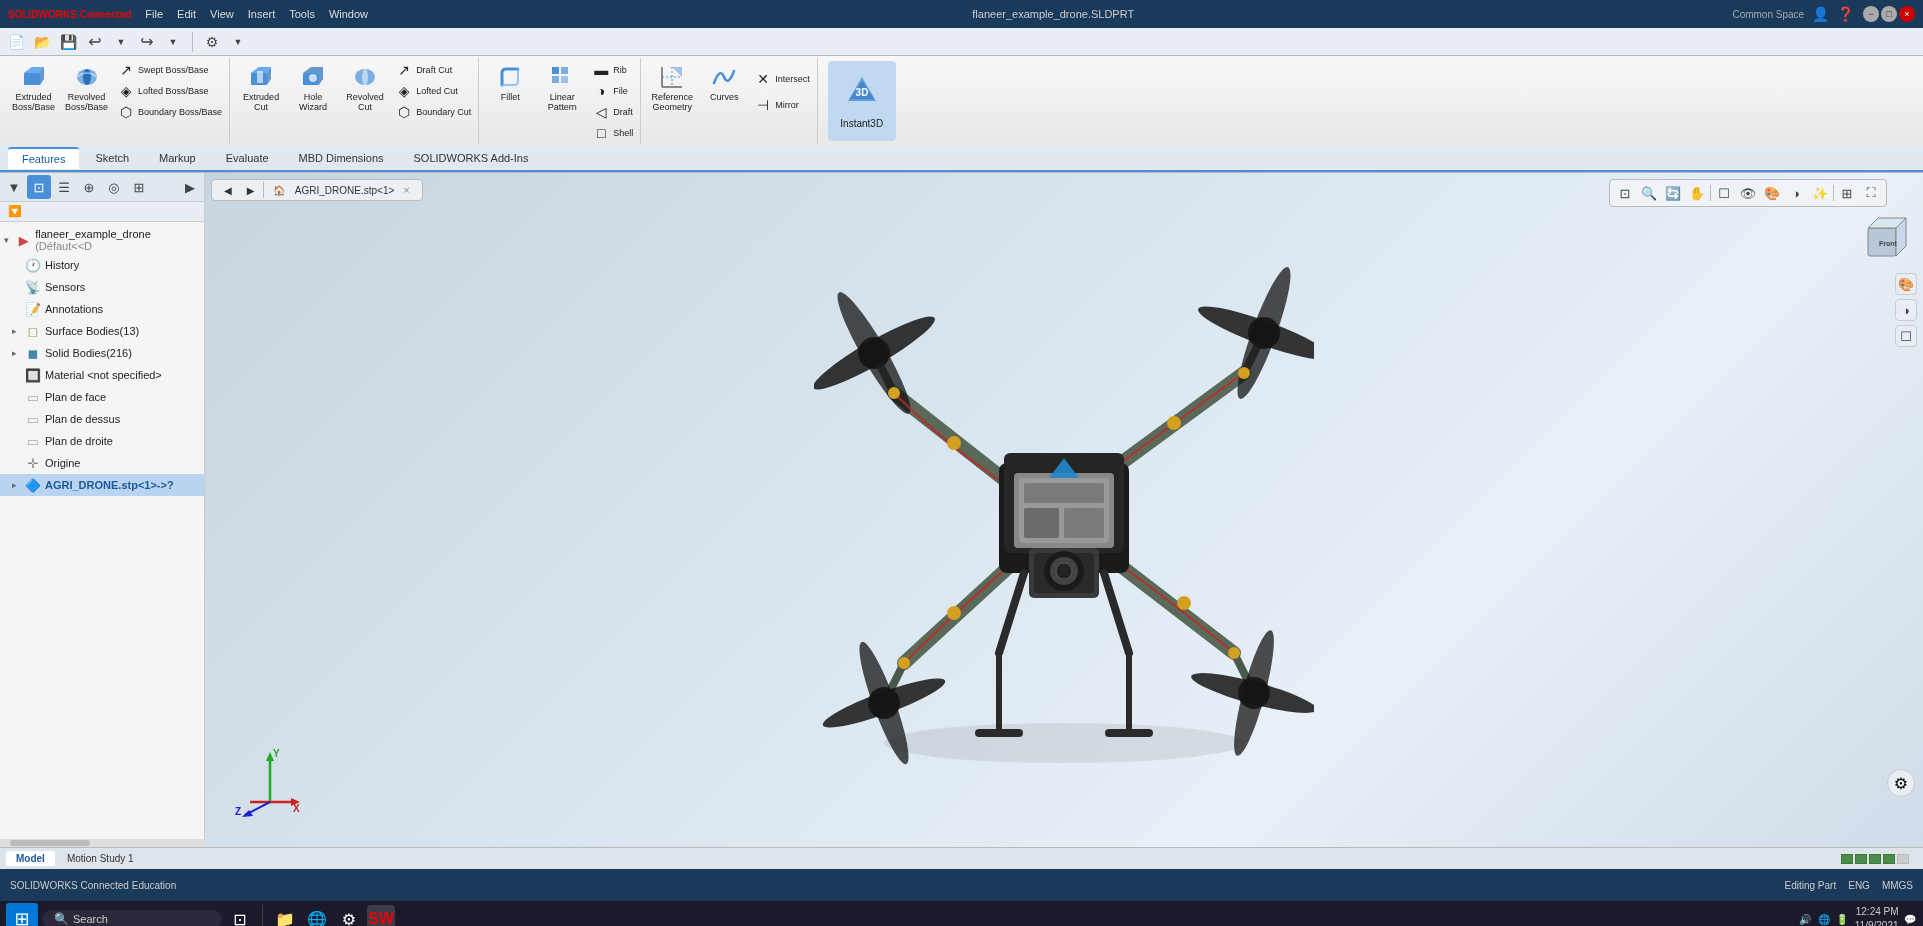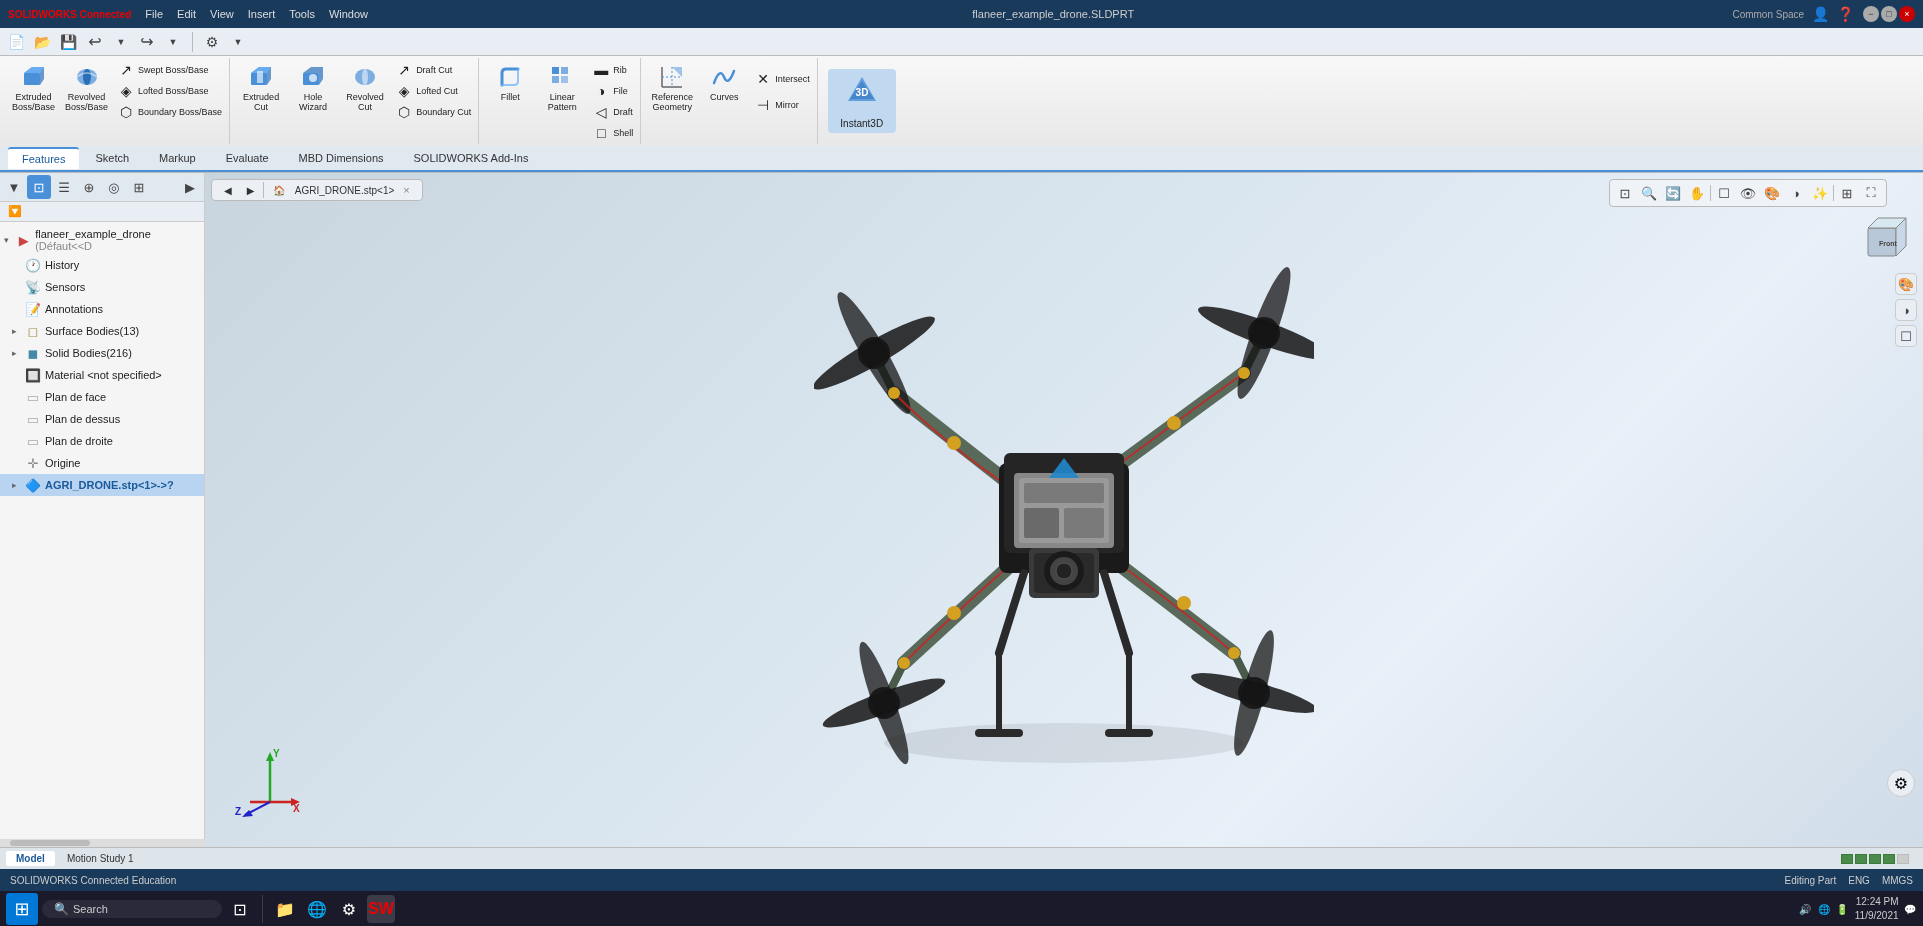--- a/index.html
+++ b/index.html
@@ -39,21 +39,21 @@
     .tool-btn .icon { width: 28px; height: 28px; display: flex; align-items: center; justify-content: center; font-size: 20px; }
     .tool-btn .label { font-size: 9px; line-height: 1.1; text-align: center; max-width: 60px; }
     .tool-sub-group { display: flex; flex-direction: column; gap: 1px; }
     .tool-btn-small {
       display: flex; align-items: center; gap: 3px; cursor: pointer; padding: 1px 3px; border-radius: 2px; font-size: 9px; color: #222;
     }
     .tool-btn-small .icon-sm { font-size: 14px; width: 18px; height: 18px; display: flex; align-items: center; justify-content: center; }
     .instant3d-btn {
       display: flex; flex-direction: column; align-items: center; justify-content: center;
       cursor: pointer; padding: 12px 8px; background: #c0d8f0; border-radius: 4px;
-      font-size: 10px; text-align: center; color: #222; gap: 2px; height: 64px; min-width: 68px;
+      font-size: 10px; text-align: center; color: #222; gap: 2px; height: 80px; min-width: 68px;
     }
     .instant3d-btn .icon { font-size: 28px; }
 
     
     #tabs {
       display: flex; align-items: center; background: #e0e8f0; border-bottom: 2px solid #4a90d9;
       padding: 0 8px; height: 26px;
     }
     .tab {
       padding: 4px 14px; font-size: 11px; cursor: pointer; color: #333;
@@ -110,21 +110,21 @@
     
     #bottom-tabs {
       display: flex; align-items: center; background: #dde4ea; border-top: 1px solid #bbb; height: 22px; padding: 0 6px; gap: 2px;
     }
     .bottom-tab { padding: 2px 10px; font-size: 10px; cursor: pointer; border-radius: 2px; color: #333; }
     .bottom-tab.active { background: #fff; color: #1a5a9c; font-weight: bold; }
 
     
     #statusbar {
       display: flex; align-items: center; justify-content: space-between;
-      background: #1a3a5c; color: #ccc; height: 22px; padding: 0 10px; font-size: 10px;
+      background: #1a3a5c; color: #ccc; height: 32px; padding: 0 10px; font-size: 10px;
     }
     #statusbar .left { display: flex; align-items: center; gap: 8px; }
     #statusbar .right { display: flex; align-items: flex-start; gap: 12px; }
 
     
     #taskbar {
       display: flex; align-items: center; background: #1a1a2a; color: #fff; height: 36px; padding: 0 6px; gap: 4px;
     }
     .tb-start { width: 32px; height: 32px; background: #0078d7; border-radius: 3px; display: flex; align-items: center; justify-content: center; cursor: pointer; font-size: 18px; }
     .tb-search { background: #2a2a3a; border-radius: 16px; padding: 2px 12px; color: #ccc; font-size: 11px; display: flex; align-items: center; gap: 4px; cursor: pointer; width: 180px; }

